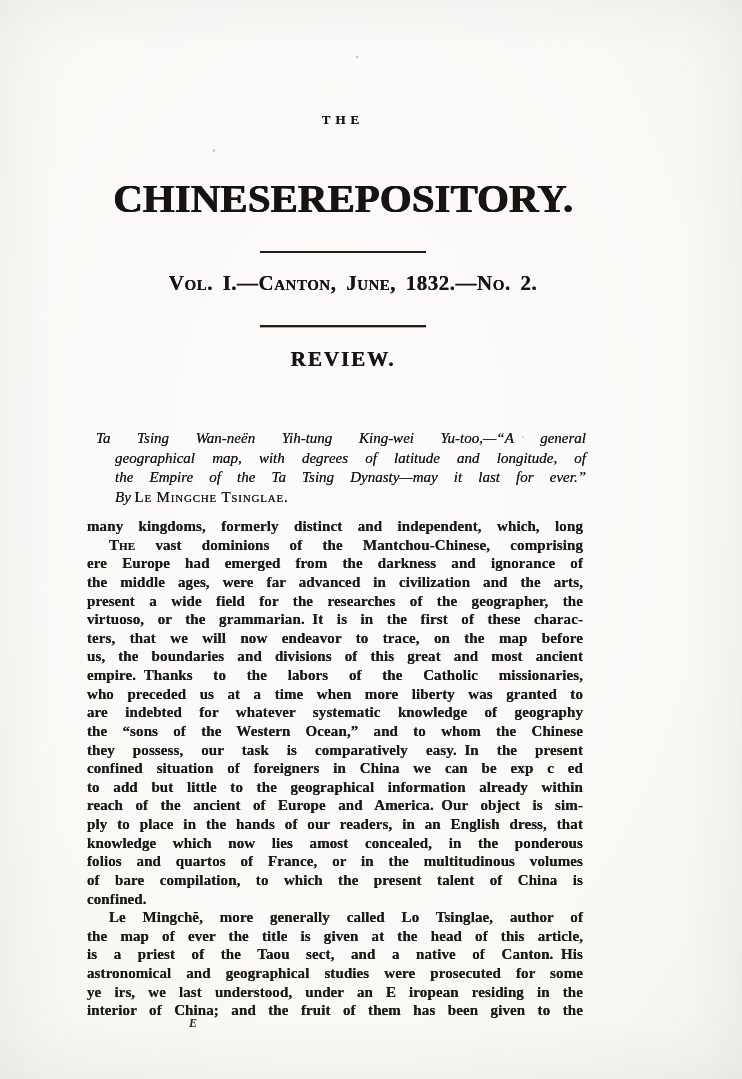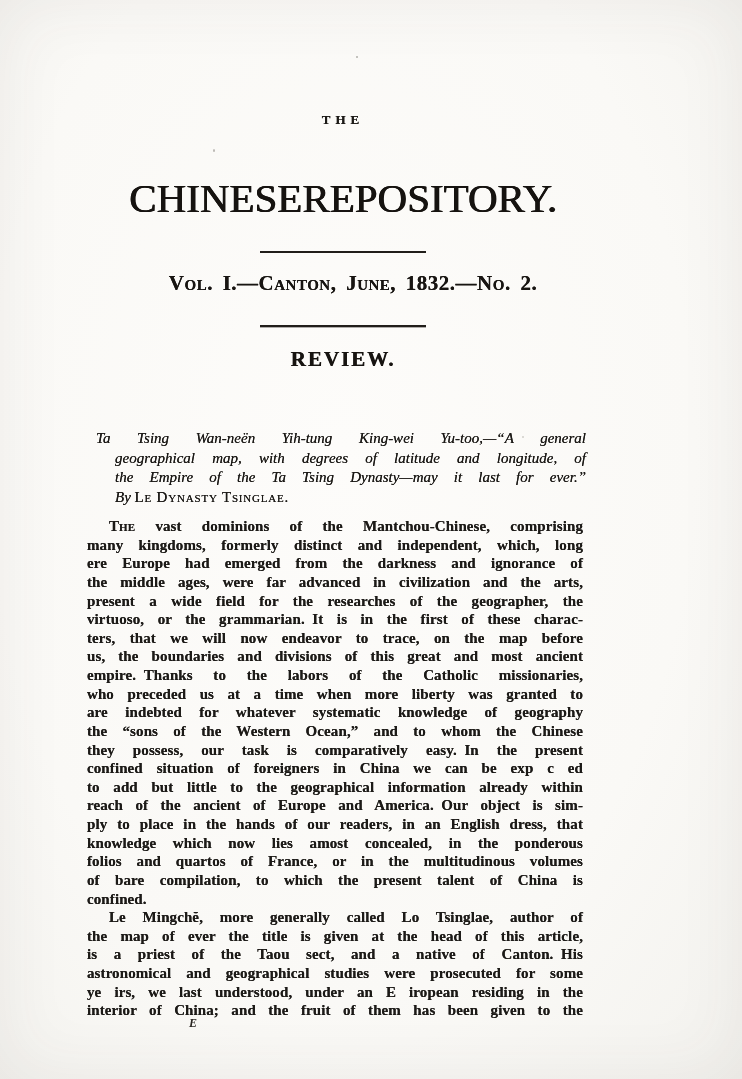--- a/index.html
+++ b/index.html
@@ -21,21 +21,21 @@
 
   
   .head-center{position:absolute;left:0;width:686px;text-align:center;}
   .masthead{
     top:112px;
     font-size:13px;font-weight:bold;letter-spacing:5px;
     text-shadow:0 0 .4px currentColor;
   }
   .title{
     top:178px;margin:0;
-    font-size:41px;font-weight:normal;letter-spacing:0px;line-height:1;
+    font-size:41px;font-weight:bold;letter-spacing:0px;line-height:1;
     color:#161310;
     text-shadow:.7px 0 0 currentColor, 0 0 .5px currentColor;
   }
   .rule{
     position:absolute;left:260px;width:166px;height:2px;
     background:#211e1a;border:0;margin:0;
   }
   .rule-top{top:251px;}
   .rule-bottom{top:325px;box-shadow:0 1px 0 rgba(33,30,26,.35);}
   .dateline{
@@ -109,27 +109,27 @@
   <div class="head-center dateline">Vol. I.—Canton, June, 1832.—No. 2.</div>
 
   <div class="rule rule-bottom"></div>
 
   <h2 class="head-center review">REVIEW.</h2>
 
   <section class="citation">
       <div class="line"><span>Ta Tsing Wan-neën Yih-tung King-wei Yu-too,—“A general</span></div>
       <div class="line hang"><span>geographical map, with degrees of latitude and longitude, of</span></div>
       <div class="line hang"><span>the Empire of the Ta Tsing Dynasty—may it last for ever.”</span></div>
-      <div class="line hang nojust"><span class="it">By </span><span class="scu">Le Dynasty Tsinglae.</span></div>
+      <div class="line hang nojust"><span class="it">By </span><span class="scu">Le Mingche Tsinglae.</span></div>
     </section>
 
   <section class="bodytext">
     <div class="para">
+        <div class="line"><span>many kingdoms, formerly distinct and independent, which, long</span></div>
         <div class="line ind"><span class="sc">The</span><span> vast dominions of the Mantchou-Chinese, comprising</span></div>
-        <div class="line"><span>many kingdoms, formerly distinct and independent, which, long</span></div>
         <div class="line"><span>ere Europe had emerged from the darkness and ignorance of</span></div>
         <div class="line"><span>the middle ages, were far advanced in civilization and the arts,</span></div>
         <div class="line"><span>present a wide field for the researches of the geographer, the</span></div>
         <div class="line"><span>virtuoso, or the grammarian. It is in the first of these charac-</span></div>
         <div class="line"><span>ters, that we will now endeavor to trace, on the map before</span></div>
         <div class="line"><span>us, the boundaries and divisions of this great and most ancient</span></div>
         <div class="line"><span>empire. Thanks to the labors of the Catholic missionaries,</span></div>
         <div class="line"><span>who preceded us at a time when more liberty was granted to</span></div>
         <div class="line"><span>are indebted for whatever systematic knowledge of geography</span></div>
         <div class="line"><span>the “sons of the Western Ocean,” and to whom the Chinese</span></div>

